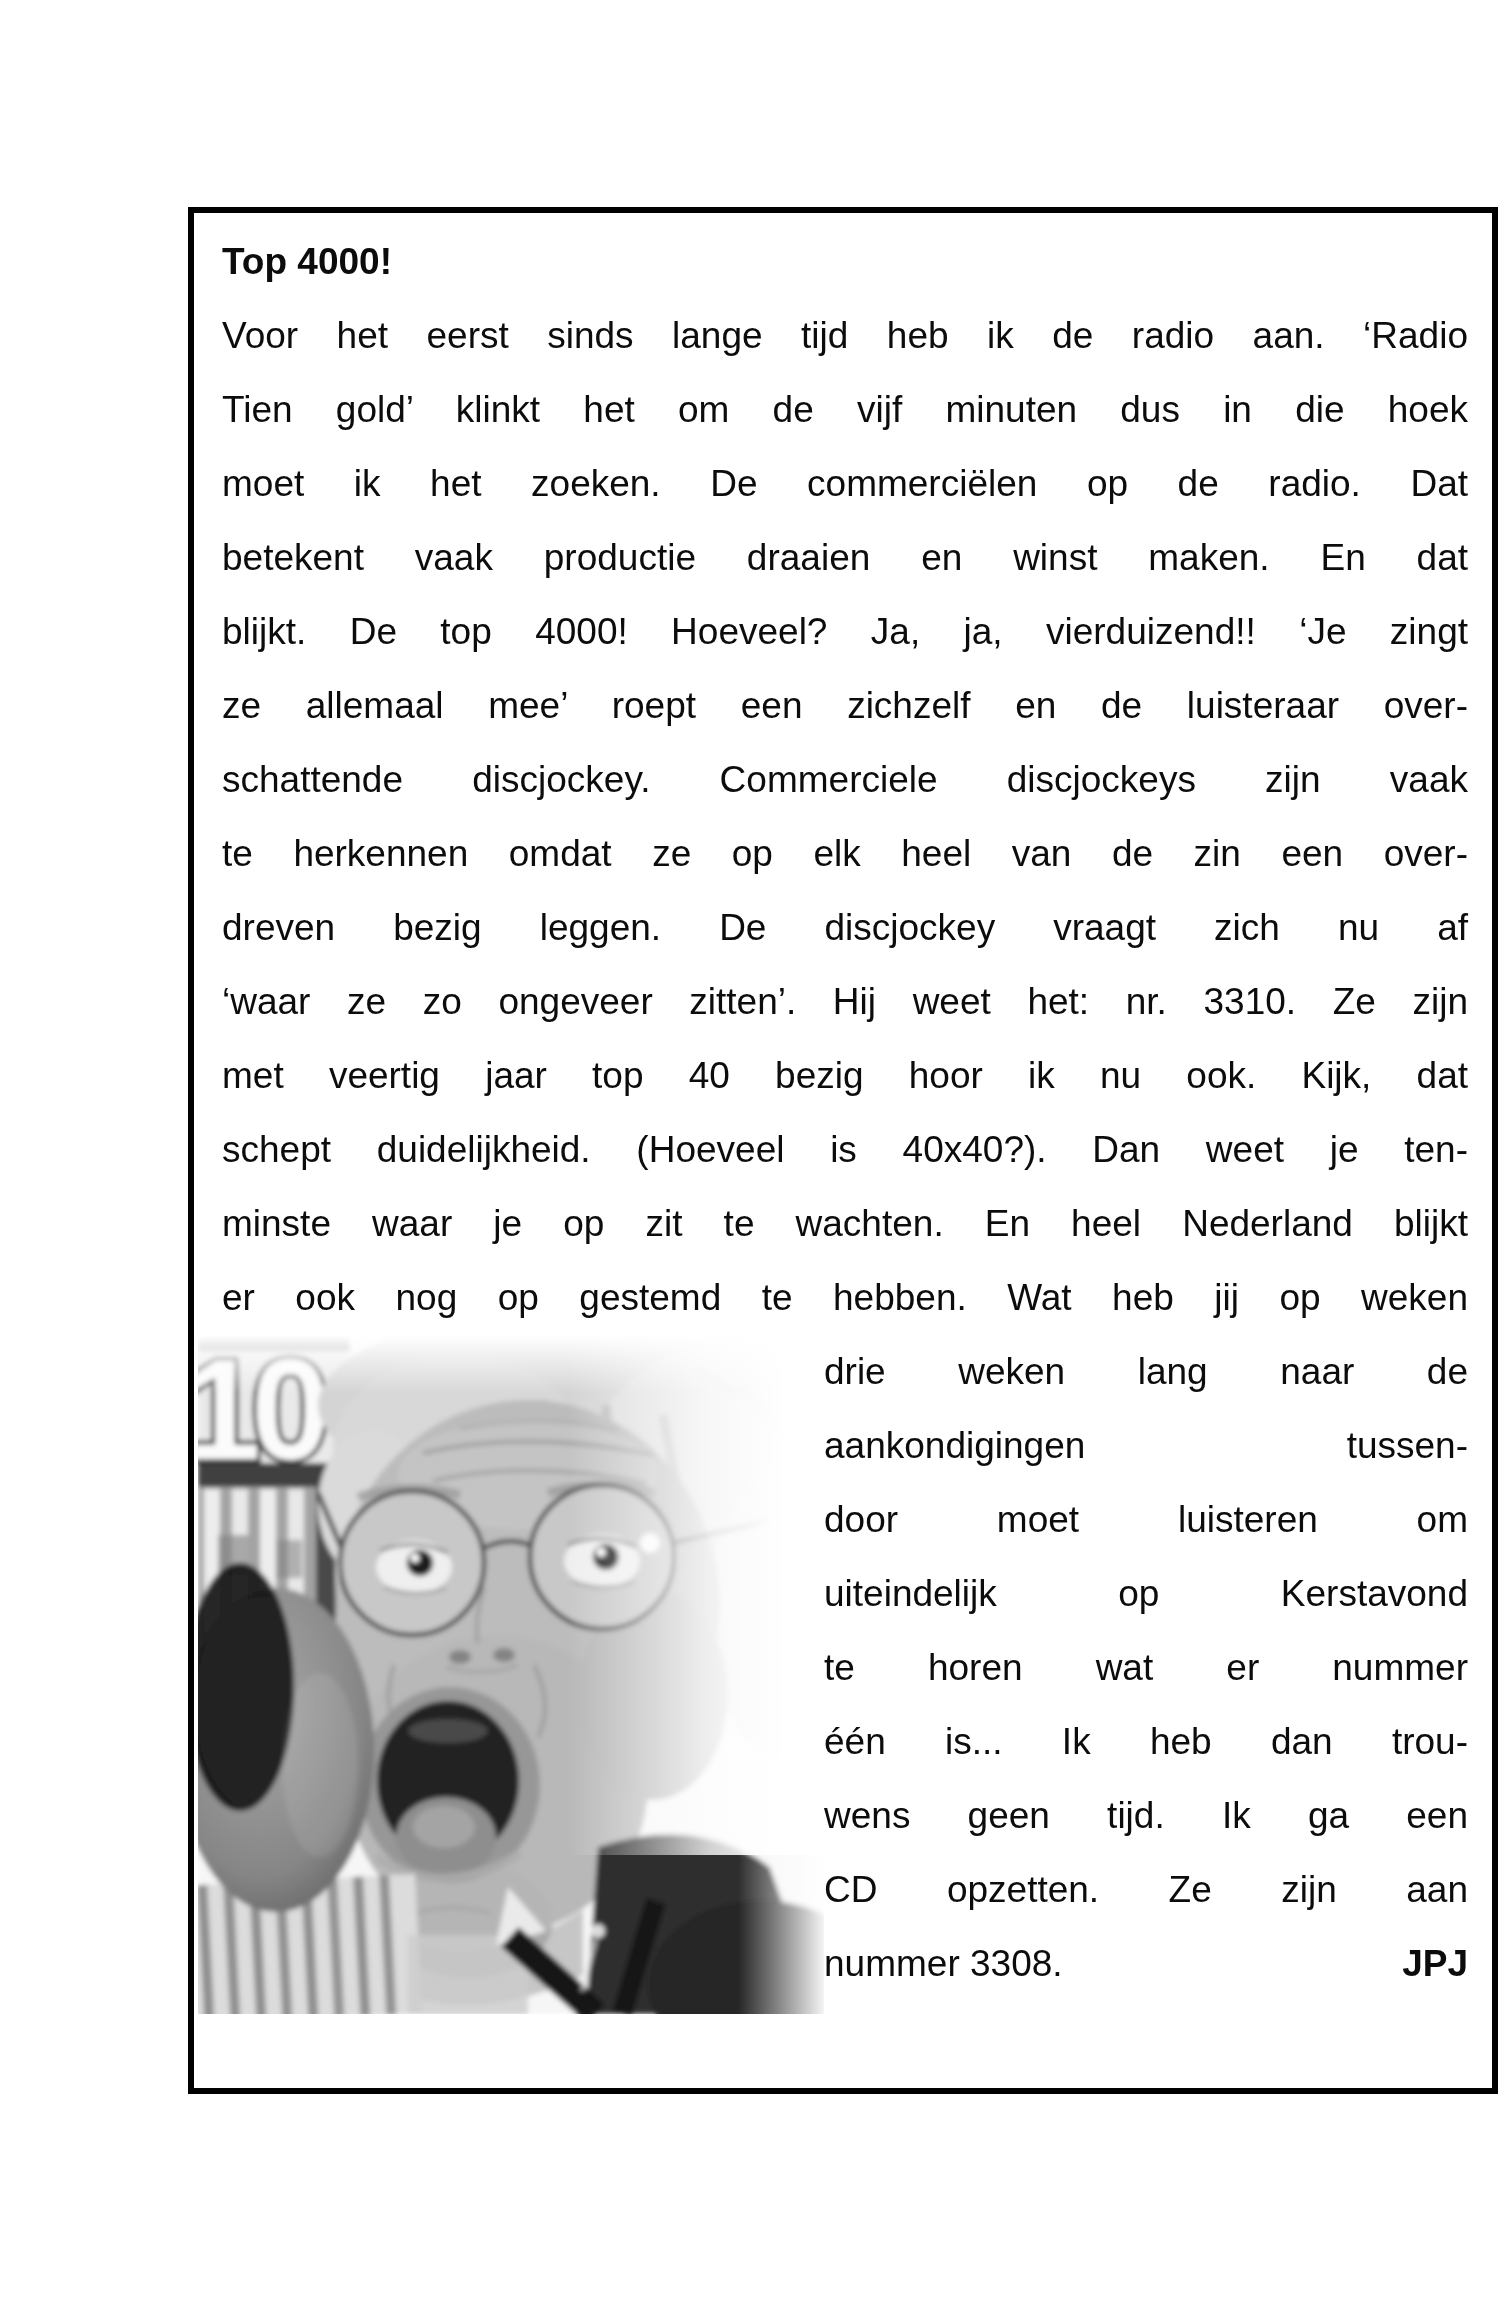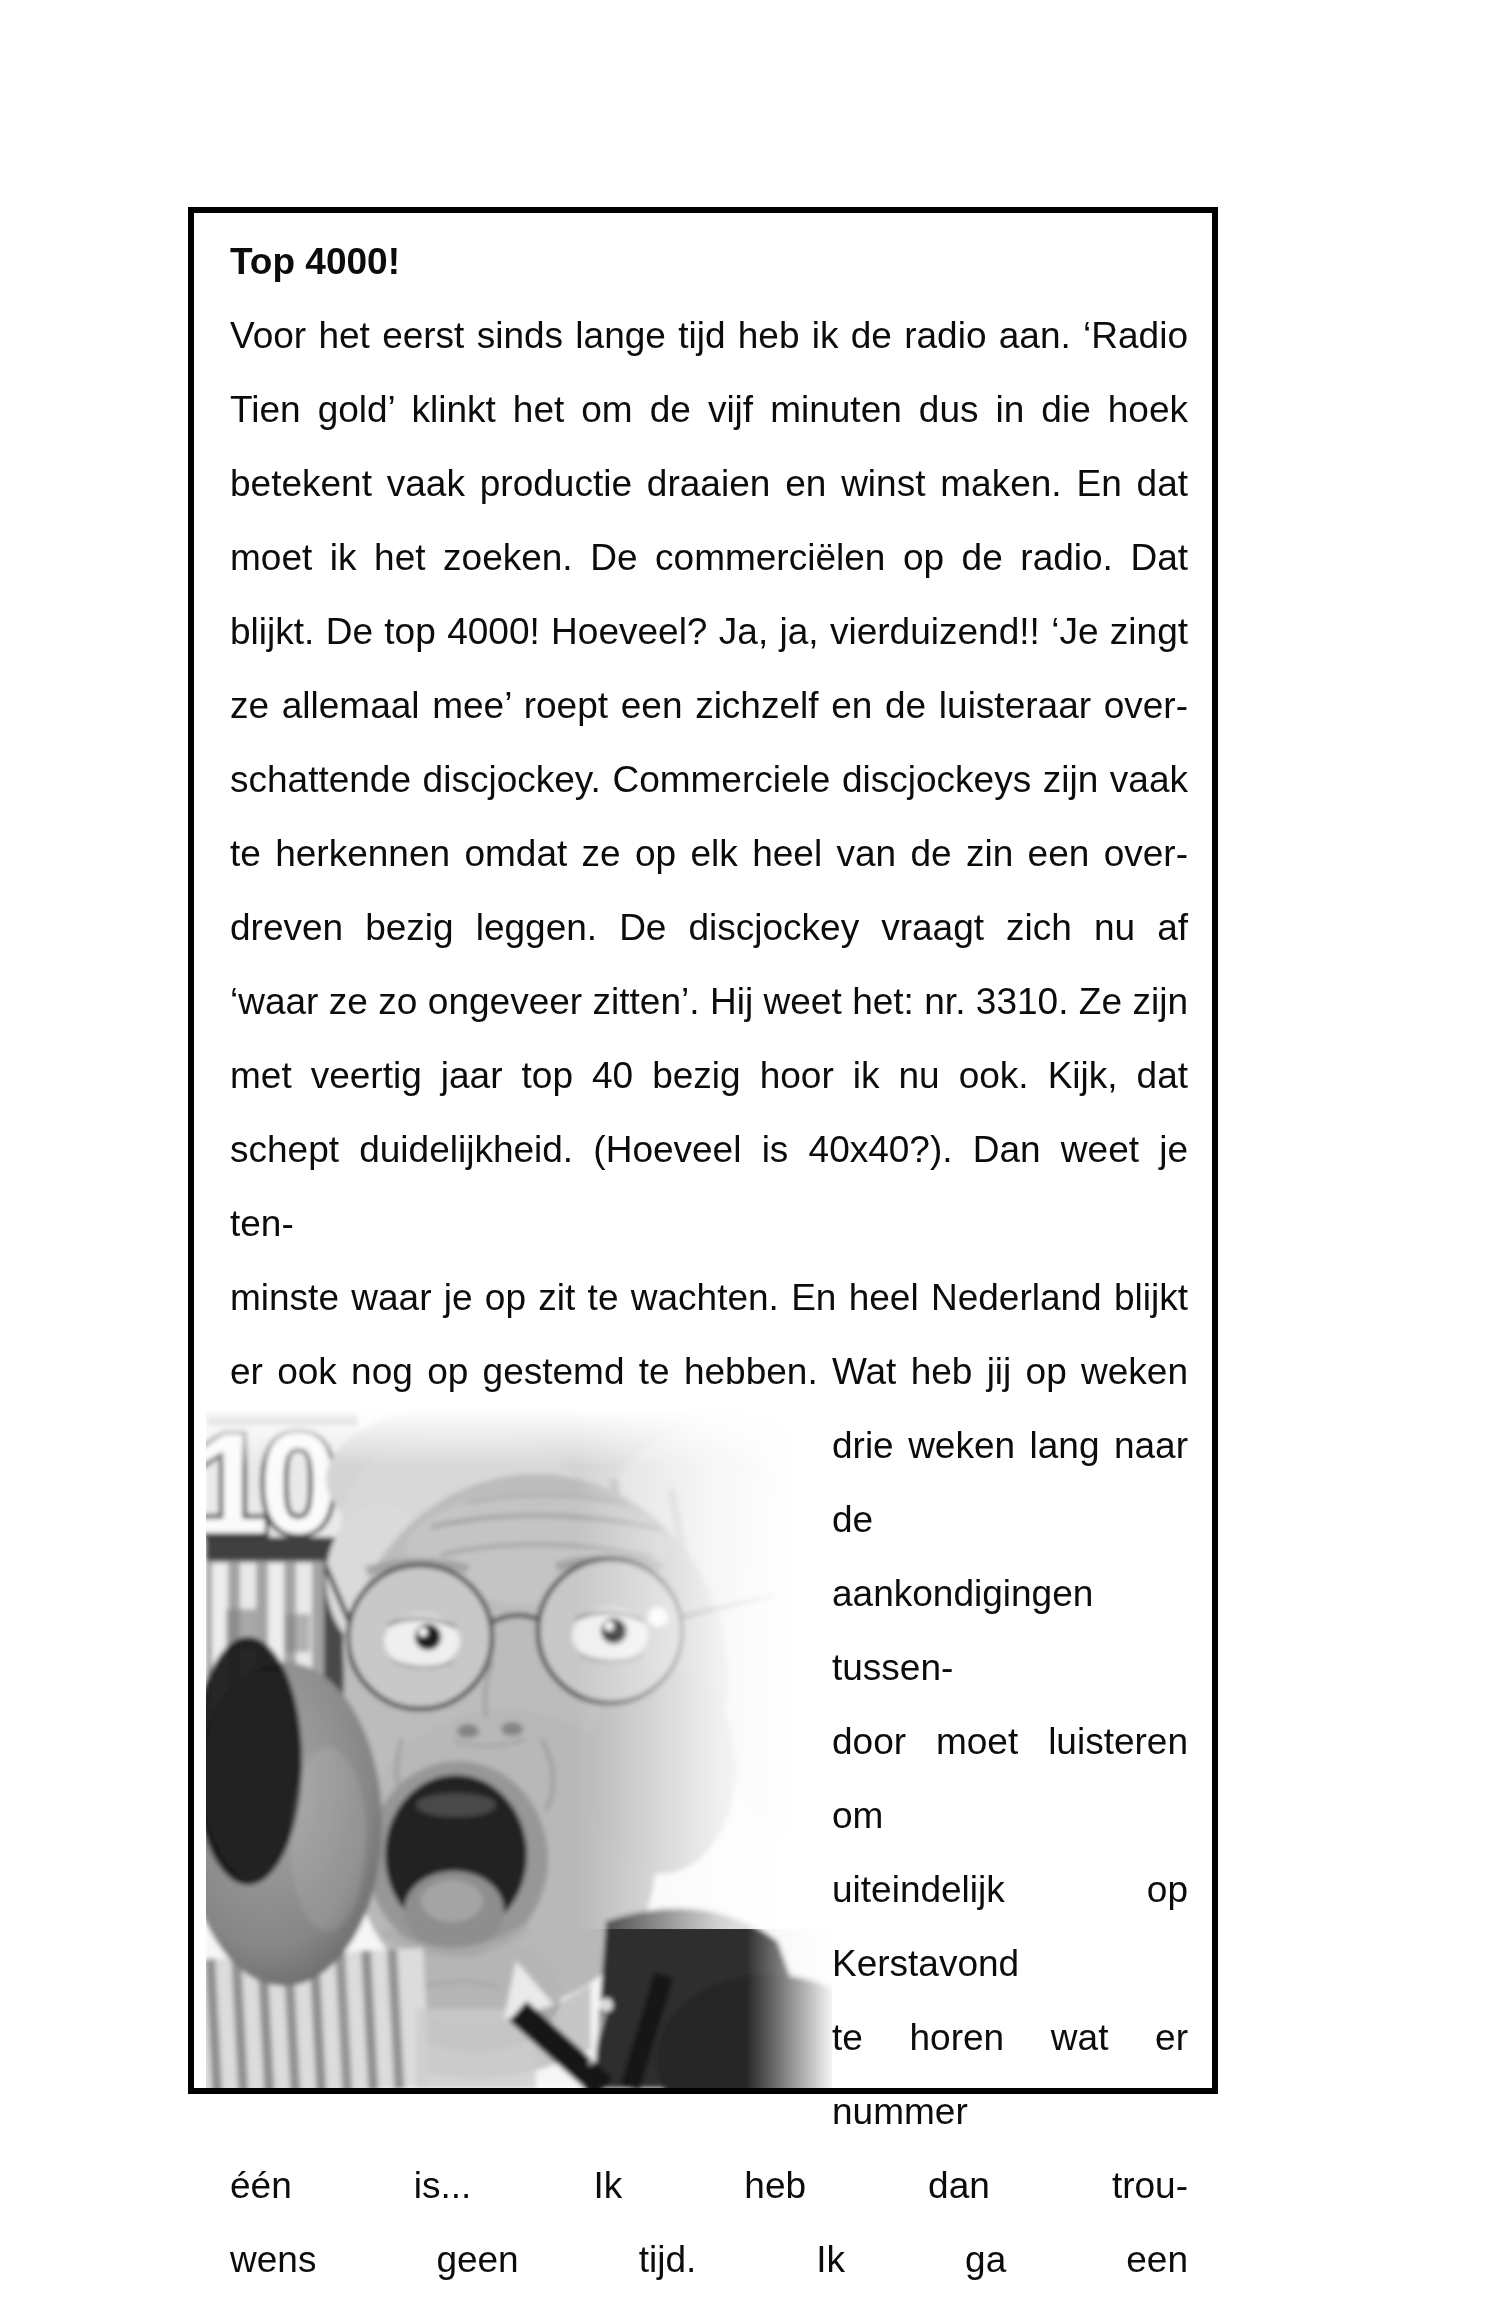--- a/index.html
+++ b/index.html
@@ -8,23 +8,23 @@
   html,body{margin:0;padding:0;}
   body{background:#e8e8e8;}
   .page{
     position:relative; width:1511px; height:2304px;
     background:var(--page_bg); overflow:hidden;
     font-family:"Liberation Sans","DejaVu Sans",sans-serif;
     color:var(--text);
   }
   .article-box{
     position:absolute; left:188px; top:207px;
-    width:1030px; height:1887px; box-sizing:border-box;
+    width:1310px; height:1887px; box-sizing:border-box;
     border:6px solid var(--border);
-    padding:12px 24px 13px 36px;
+    padding:12px 24px 13px 28px;
     background:var(--page_bg);
   }
   .line{
     font-size:37px; line-height:74px; white-space:normal;
   }
   .title{ font-weight:bold; text-align:left; }
   .jline{ text-align:justify; text-align-last:justify; }
   .photo{
     float:left; width:626px; height:679px; margin-left:-24px;
     overflow:hidden;
@@ -40,22 +40,22 @@
 <body>
 
 <div class="page">
   <div class="article-box">
     <div class="line title">Top 4000!</div>
     <div class="body">
 
       <div>
           <div class="line jline">Voor het eerst sinds lange tijd heb ik de radio aan. ‘Radio</div>
           <div class="line jline">Tien gold’ klinkt het om de vijf minuten dus in die hoek</div>
+          <div class="line jline">moet ik het zoeken. De commerciëlen op de radio. Dat</div>
           <div class="line jline">betekent vaak productie draaien en winst maken. En dat</div>
-          <div class="line jline">moet ik het zoeken. De commerciëlen op de radio. Dat</div>
           <div class="line jline">blijkt. De top 4000! Hoeveel? Ja, ja, vierduizend!! ‘Je zingt</div>
           <div class="line jline">ze allemaal mee’ roept een zichzelf en de luisteraar over-</div>
           <div class="line jline">schattende discjockey. Commerciele discjockeys zijn vaak</div>
           <div class="line jline">te herkennen omdat ze op elk heel van de zin een over-</div>
           <div class="line jline">dreven bezig leggen. De discjockey vraagt zich nu af</div>
           <div class="line jline">‘waar ze zo ongeveer zitten’. Hij weet het: nr. 3310. Ze zijn</div>
           <div class="line jline">met veertig jaar top 40 bezig hoor ik nu ook. Kijk, dat</div>
           <div class="line jline">schept duidelijkheid. (Hoeveel is 40x40?). Dan weet je ten-</div>
           <div class="line jline">minste waar je op zit te wachten. En heel Nederland blijkt</div>
           <div class="line jline">er ook nog op gestemd te hebben. Wat heb jij op weken</div>

